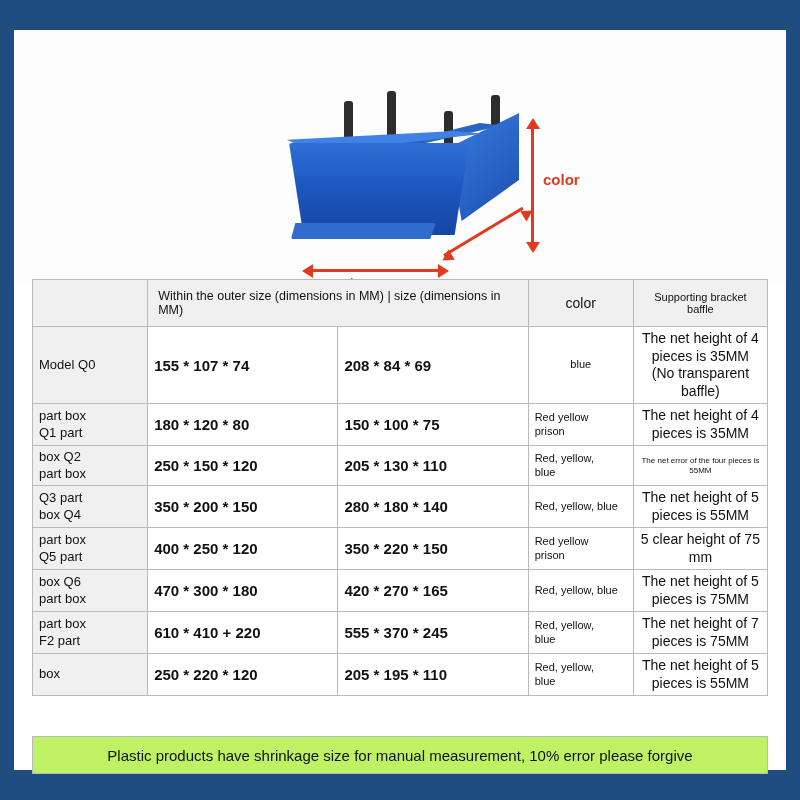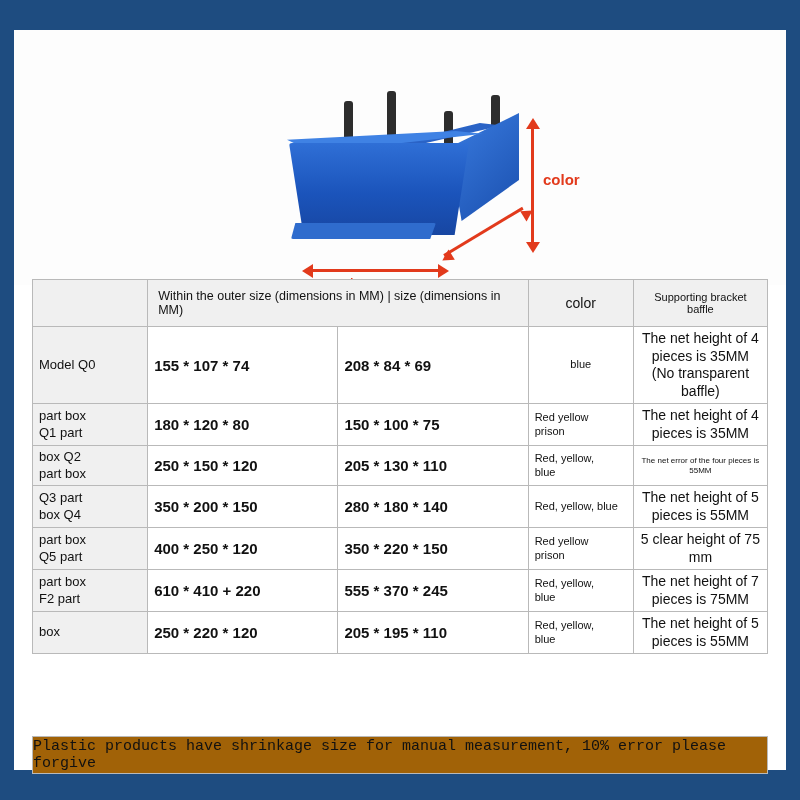--- a/index.html
+++ b/index.html
@@ -284,27 +284,27 @@
   }
   td.baffle-cell.small { font-size: 8px; }
 
   .footer-note {
     position: absolute;
     left: 18px;
     top: 706px;
     width: 734px;
     height: 36px;
     border: 1px solid #b9b9b9;
-    background: #a16207;
+    background: #bef264;
     display: flex;
     align-items: center;
     justify-content: center;
     font-size: 15px;
     color: #111;
-    font-family: Liberation Mono, monospace;
+    font-family: Liberation Sans, sans-serif;
   }
 </style>
 </head>
 <body>
 
 <div class="page">
 
   <div class="illustration">
     <div class="bin-wrap">
       <div class="peg peg1"></div>
@@ -416,20 +416,30 @@
             </td>
           <td class="dim-cell">400 * 250 * 120</td>
           <td class="dim-cell2">350 * 220 * 150</td>
           <td class="color-cell">
               <div>Red yellow</div>
               <div>prison</div>
             </td>
           <td class="baffle-cell">5 clear height of 75 mm</td>
         </tr>
 
+        <tr>
+          <td class="model-cell">
+              <div>box Q6</div>
+              <div>part box</div>
+            </td>
+          <td class="dim-cell">470 * 300 * 180</td>
+          <td class="dim-cell2">420 * 270 * 165</td>
+          <td class="color-cell">Red, yellow, blue</td>
+          <td class="baffle-cell">The net height of 5 pieces is 75MM</td>
+        </tr>
 
 
         <tr>
           <td class="model-cell">
               <div>part box</div>
               <div>F2 part</div>
             </td>
           <td class="dim-cell">610 * 410 + 220</td>
           <td class="dim-cell2">555 * 370 * 245</td>
           <td class="color-cell">

